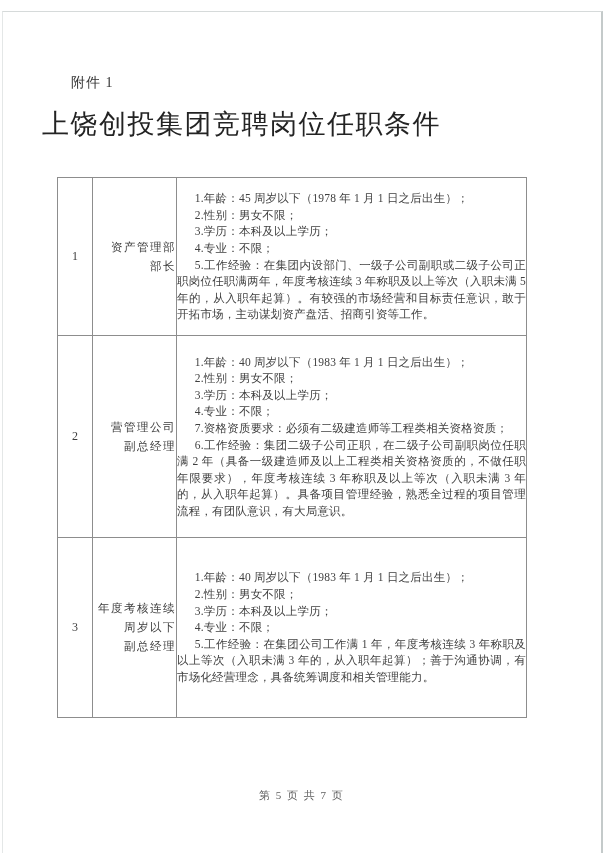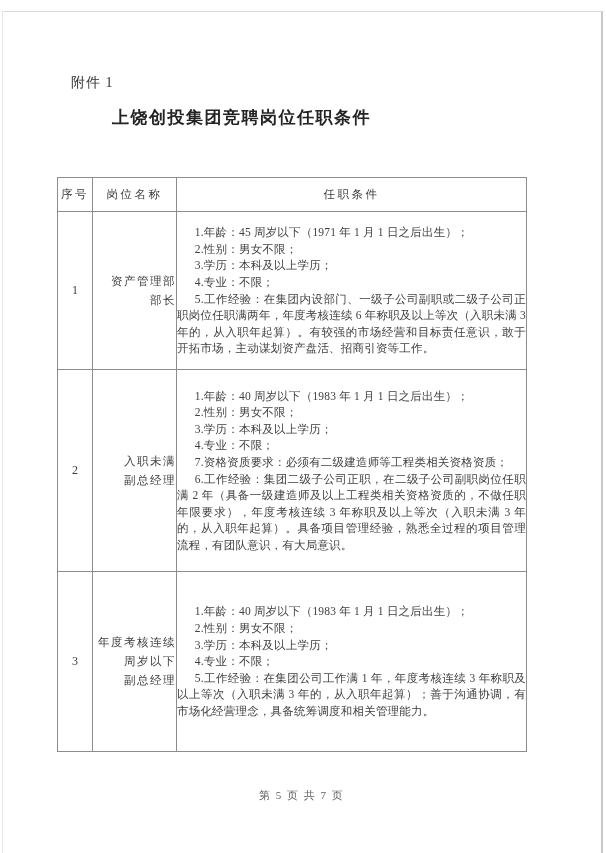--- a/index.html
+++ b/index.html
@@ -28,22 +28,22 @@
     font-size: 14px;
     letter-spacing: 1px;
     color: #343434;
   }
   .doc-title {
     position: absolute;
     top: 106px; left: 0;
     width: 483px;
     margin: 0;
     text-align: center;
-    font-size: 17px;
-    font-weight: bold;
+    font-size: 27px;
+    font-weight: normal;
     letter-spacing: 1.5px;
     color: #232323;
   }
   table.positions {
     position: absolute;
     left: 57px; top: 177px;
     width: 469px;
     border-collapse: collapse;
     table-layout: fixed;
   }
@@ -107,45 +107,40 @@
 
 <h1 class="doc-title">上饶创投集团竞聘岗位任职条件</h1>
 
 <table class="positions">
   <colgroup>
     <col style="width:35px">
     <col style="width:84px">
     <col style="width:350px">
   </colgroup>
   <tbody>
-    <tr class="head-row">
-      <th class="h">序号</th>
-      <th class="h">岗位名称</th>
-      <th class="h">任职条件</th>
-    </tr>
 
     <tr class="row-1">
       <td class="no">1</td>
       <td class="pos">
         <div>资产管理部</div>
         <div>部长</div>
       </td>
       <td class="cond">
-        <p>1.年龄：45 周岁以下（1971 年 1 月 1 日之后出生）；</p>
+        <p>1.年龄：45 周岁以下（1978 年 1 月 1 日之后出生）；</p>
         <p>2.性别：男女不限；</p>
         <p>3.学历：本科及以上学历；</p>
         <p>4.专业：不限；</p>
-        <p>5.工作经验：在集团内设部门、一级子公司副职或二级子公司正职岗位任职满两年，年度考核连续 6 年称职及以上等次（入职未满 3 年的，从入职年起算）。有较强的市场经营和目标责任意识，敢于开拓市场，主动谋划资产盘活、招商引资等工作。</p>
+        <p>5.工作经验：在集团内设部门、一级子公司副职或二级子公司正职岗位任职满两年，年度考核连续 3 年称职及以上等次（入职未满 5 年的，从入职年起算）。有较强的市场经营和目标责任意识，敢于开拓市场，主动谋划资产盘活、招商引资等工作。</p>
       </td>
     </tr>
 
     <tr class="row-2">
       <td class="no">2</td>
       <td class="pos">
-        <div>入职未满</div>
+        <div>营管理公司</div>
         <div>副总经理</div>
       </td>
       <td class="cond">
         <p>1.年龄：40 周岁以下（1983 年 1 月 1 日之后出生）；</p>
         <p>2.性别：男女不限；</p>
         <p>3.学历：本科及以上学历；</p>
         <p>4.专业：不限；</p>
         <p>7.资格资质要求：必须有二级建造师等工程类相关资格资质；</p>
         <p>6.工作经验：集团二级子公司正职，在二级子公司副职岗位任职满 2 年（具备一级建造师及以上工程类相关资格资质的，不做任职年限要求），年度考核连续 3 年称职及以上等次（入职未满 3 年的，从入职年起算）。具备项目管理经验，熟悉全过程的项目管理流程，有团队意识，有大局意识。</p>
       </td>

